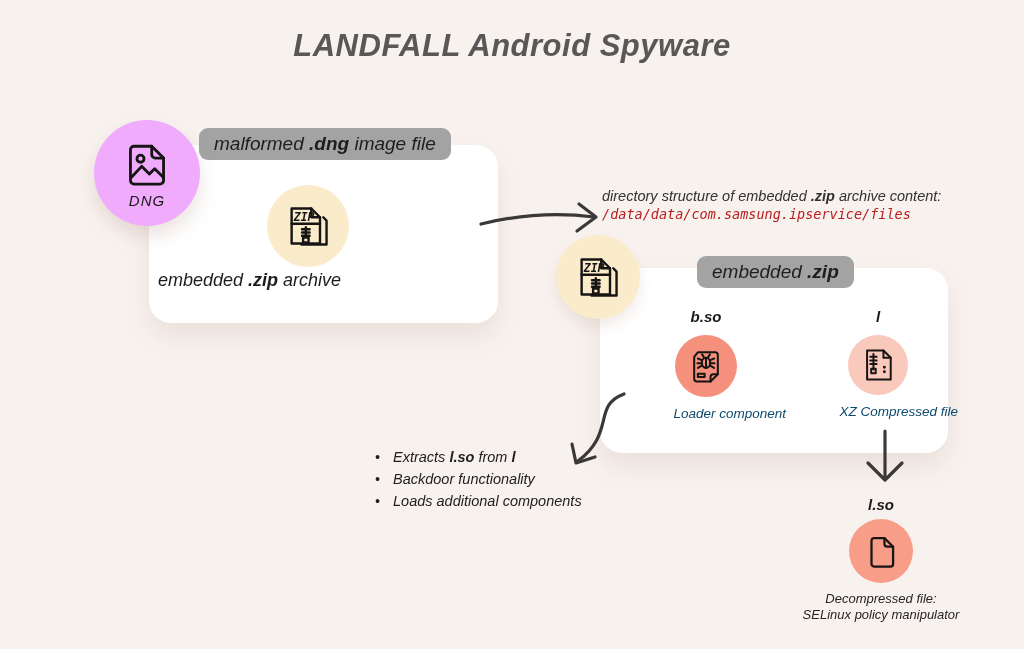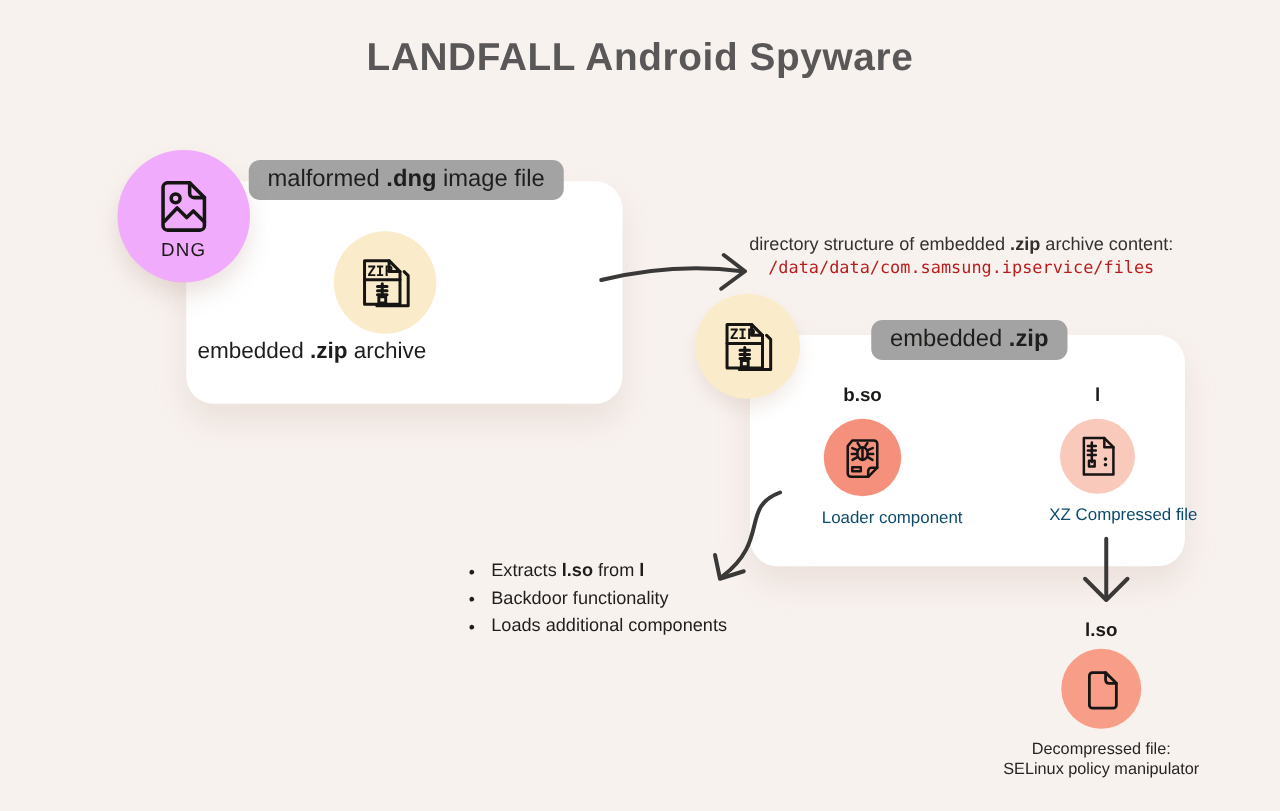--- a/index.html
+++ b/index.html
@@ -2,20 +2,21 @@
 <html><head>
 <meta charset="utf-8">
 <style>
   html,body{margin:0;padding:0;}
   body{width:1024px;height:649px;overflow:hidden;}
   .canvas{
     position:relative;width:1024px;height:649px;
     background:#F8F2EF;
     font-family:"Liberation Sans", sans-serif;
     color:#2E2D2C;
+    font-style:italic;
   }
   .title{
     position:absolute;top:28px;left:0;width:100%;
     text-align:center;font-size:31px;font-weight:700;
     color:#595757;letter-spacing:.5px;
   }
   .card{
     position:absolute;background:#FFFFFF;border-radius:22px;
     box-shadow:0 14px 26px rgba(176,142,130,.18);
   }
@@ -38,26 +39,26 @@
   }
   .dng-label{font-size:15px;letter-spacing:1px;color:#191817;}
   .zip-circle1{left:267px;top:185px;width:82px;height:82px;background:#FAECCB;}
   .zip-circle2{left:556px;top:235px;width:84px;height:84px;background:#FAECCB;
     box-shadow:0 8px 14px rgba(176,142,130,.18);}
   .caption-zip-archive{
     position:absolute;left:158px;top:270px;width:300px;
     font-size:18px;color:#1E1D1C;
   }
   .dir-note{
-    position:absolute;left:564px;top:188px;width:410px;text-align:center;
+    position:absolute;left:602px;top:188px;width:410px;
   }
   .dir-line1{font-size:14.5px;color:#33312F;}
   .dir-line2{font-family:"DejaVu Sans Mono", monospace;font-size:13.5px;color:#b91c1c;margin-top:2px;}
   .node-col{position:absolute;width:160px;text-align:center;}
-  .col-bso{left:610px;top:308px;}
+  .col-bso{left:626px;top:308px;}
   .col-l{left:798px;top:308px;}
   .node-name{font-size:15px;font-weight:700;color:#1B1A19;height:20px;}
   .node-circle{
     border-radius:50%;margin:7px auto 9px auto;
     display:flex;align-items:center;justify-content:center;
   }
   .bso-circle{width:62px;height:62px;background:#F4907C;}
   .l-circle{width:60px;height:60px;background:#F9C9BC;}
   .node-caption{font-size:13.5px;color:#0c4a6e;text-align:right;}
   .bullets{position:absolute;left:375px;top:449px;width:270px;}

